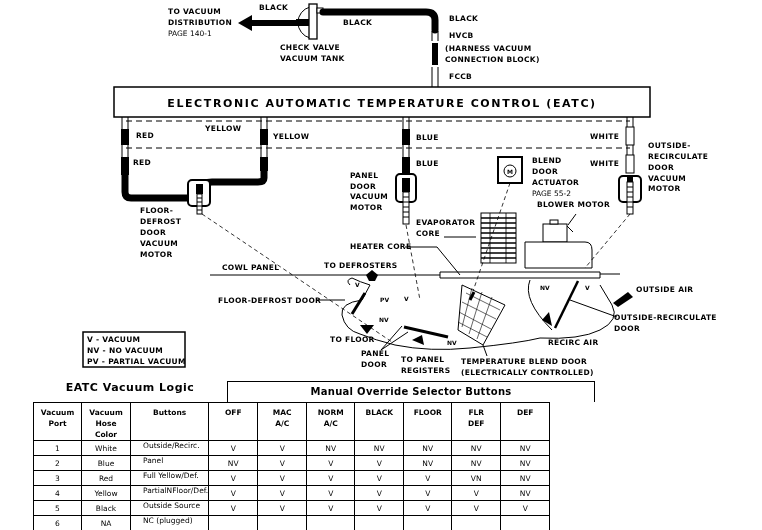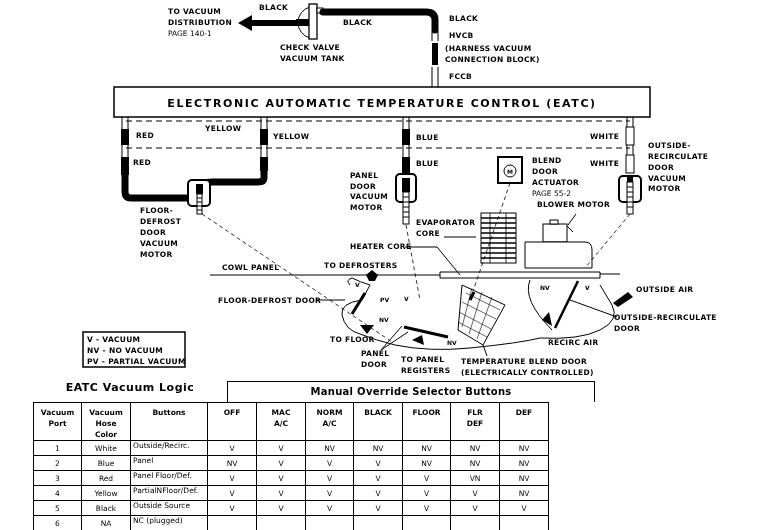--- a/index.html
+++ b/index.html
@@ -15,21 +15,21 @@
   .hose { stroke:#000; stroke-width:7; fill:none; stroke-linejoin:round; stroke-linecap:round; }
 
   
   #logic-title { position:absolute; left:33px; top:381px; width:194px; text-align:center; font-weight:bold; font-size:11px; letter-spacing:0.5px; }
   #override-box { position:absolute; left:227px; top:381px; width:368px; height:21px; border:1.5px solid #000; border-bottom:none; box-sizing:border-box; }
   #override-title { display:block; text-align:center; font-weight:bold; font-size:10px; line-height:19px; letter-spacing:0.3px; }
   table#logic { position:absolute; left:33px; top:402px; border-collapse:collapse; font-size:7.5px; }
   #logic td, #logic th { border:1px solid #000; text-align:center; padding:0; }
   #logic th { font-weight:bold; height:31px; vertical-align:top; padding-top:4px; line-height:11px; font-size:7.5px; }
   #logic td { height:14px; }
-  #logic td.fn { text-align:left; padding-left:2px; vertical-align:top; }
+  #logic td.fn { text-align:left; padding-left:12px; vertical-align:top; }
   #logic { border:1.5px solid #000; }
 </style>
 </head>
 <body>
 
 <svg id="diagram" viewBox="0 0 762 530" xmlns="http://www.w3.org/2000/svg">
 
   <g>
     <text class="lbl" x="168" y="14">TO VACUUM</text>
     <text class="lbl" x="168" y="25">DISTRIBUTION</text>
@@ -286,21 +286,21 @@
         <td>V</td>
         <td>V</td>
         <td>V</td>
         <td>NV</td>
         <td>NV</td>
         <td>NV</td>
       </tr>
       <tr>
         <td>3</td>
         <td>Red</td>
-        <td class="fn">Panel Floor/Def.</td>
+        <td class="fn">Full Yellow/Def.</td>
         <td>V</td>
         <td>V</td>
         <td>V</td>
         <td>V</td>
         <td>V</td>
         <td>VN</td>
         <td>NV</td>
       </tr>
       <tr>
         <td>4</td>

